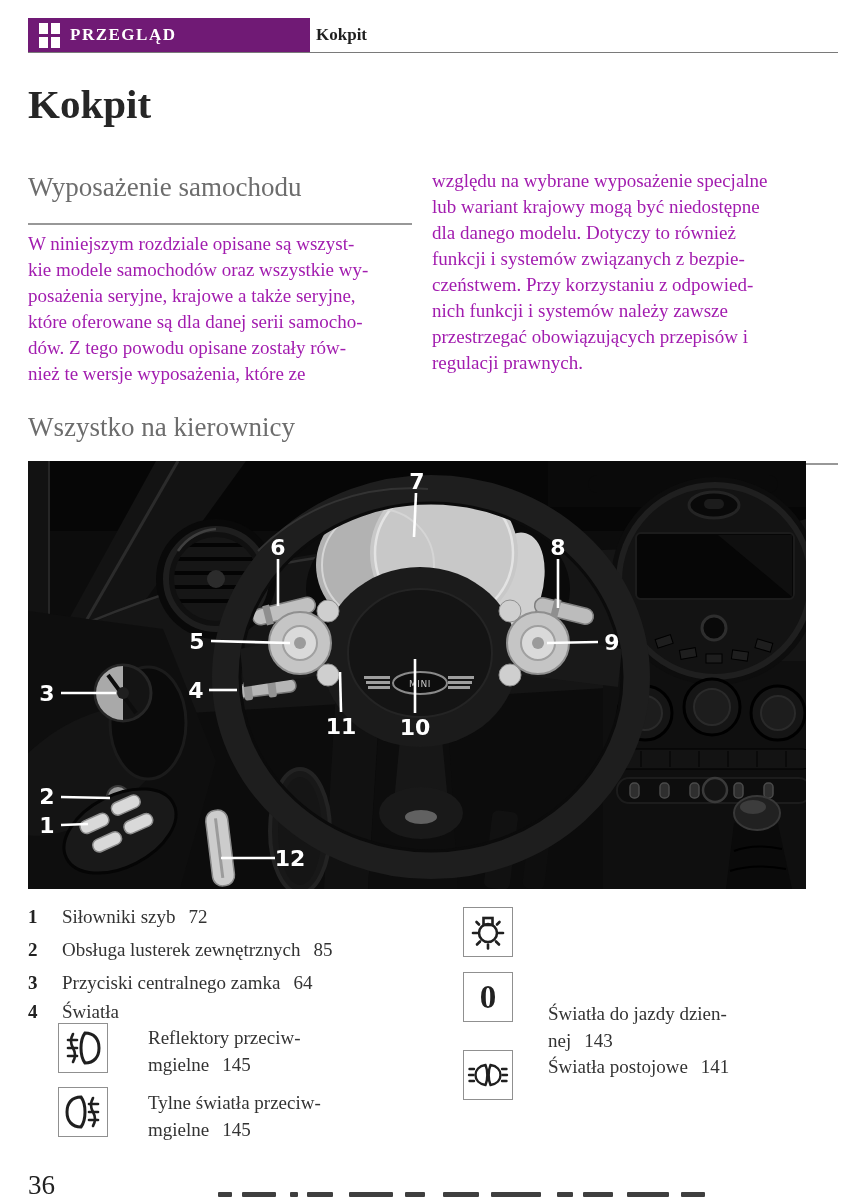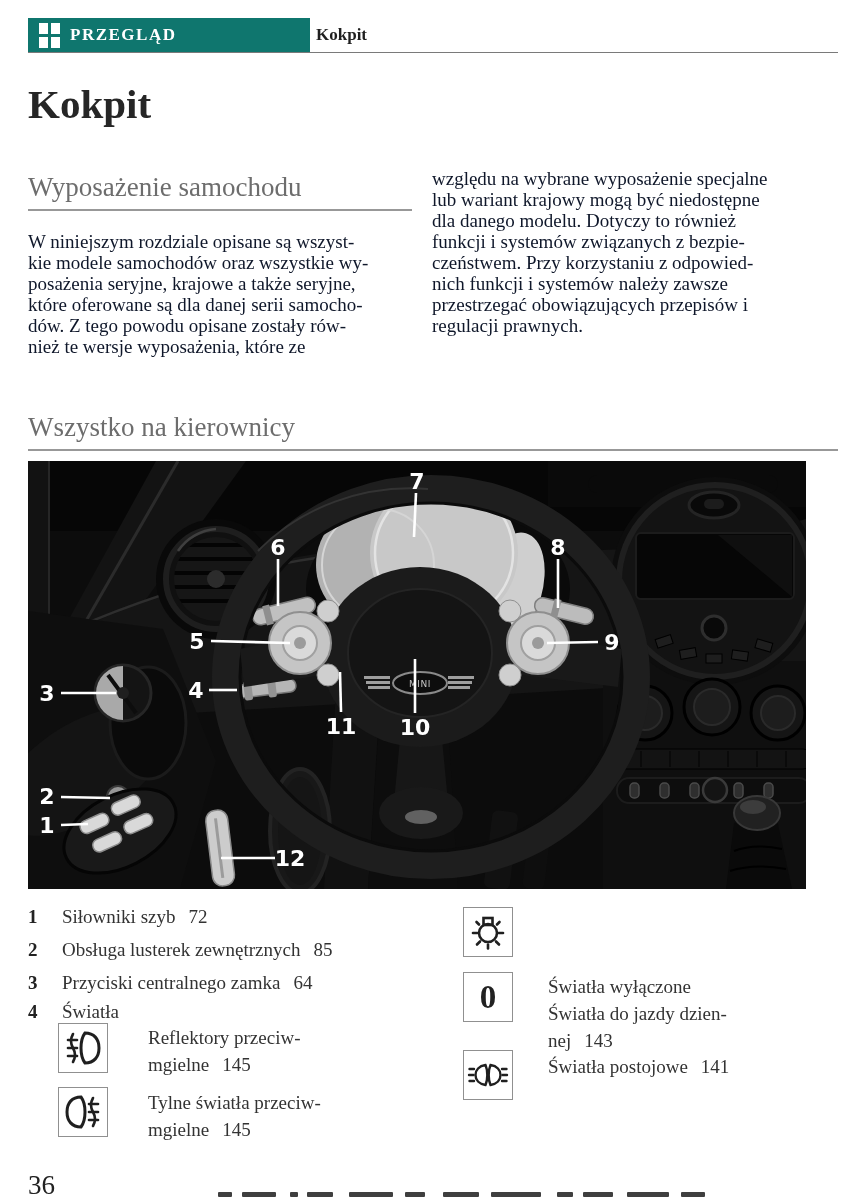--- a/index.html
+++ b/index.html
@@ -1,33 +1,33 @@
 <!DOCTYPE html>
 <html><head>
 <meta charset="utf-8">
 <style>
   html,body{margin:0;padding:0;background:#ffffff;}
   .page{position:relative;width:866px;height:1200px;background:#fff;overflow:hidden;
         font-family:"Liberation Serif", serif;color:#333;}
   
-  .tab{position:absolute;left:28px;top:18px;width:282px;height:34px;background:#0f766e;
+  .tab{position:absolute;left:28px;top:18px;width:282px;height:34px;background:#701a75;
        display:flex;align-items:center;}
   .tab-icon{display:grid;grid-template-columns:9px 9px;grid-auto-rows:11px;gap:3px;margin:0 10px 0 11px;}
   .tab-icon i{background:#fff;display:block;}
   .tab-label{color:#fff;font-weight:bold;font-size:17px;letter-spacing:1.5px;}
   .tab-right-label{position:absolute;left:316px;top:18px;height:34px;line-height:34px;
        font-weight:bold;font-size:17px;color:#1f1f1f;}
   .top-rule{position:absolute;left:28px;top:52px;width:810px;height:1px;background:#7a7a7a;}
   
   .h1{position:absolute;left:28px;top:82px;font-size:41px;line-height:44px;font-weight:bold;color:#262626;}
   .sec-head{position:absolute;font-size:27px;line-height:31px;color:#6d6d6d;
-       padding-bottom:6px;border-bottom:2px solid #989898;}
+       padding-bottom:20px;border-bottom:2px solid #989898;}
   .eq-head{left:28px;top:172px;width:384px;}
   .steer-head{left:28px;top:412px;width:810px;}
-  .para{position:absolute;white-space:pre;font-size:19px;line-height:21px;color:#0f172a;}
+  .para{position:absolute;white-space:pre;font-size:19px;line-height:26px;color:#a21caf;}
   .eq-left{left:28px;top:231px;width:400px;}
   .eq-right{left:432px;top:168px;width:410px;}
   
   .figure{position:absolute;left:28px;top:461px;width:778px;height:428px;}
   .co-line{stroke:#ffffff;stroke-width:2.6px;}
   .co-num{font-family:"DejaVu Sans", sans-serif;font-weight:bold;font-size:22px;fill:#ffffff;text-anchor:middle;}
   .mini-badge-text{font-family:"DejaVu Sans", sans-serif;font-size:9px;fill:#c4c4c4;
        text-anchor:middle;letter-spacing:.5px;}
   
   .legend{position:absolute;left:28px;top:903px;width:810px;height:260px;font-size:19px;line-height:27px;color:#333;}
@@ -345,23 +345,20 @@
           <line x1="22" y1="34.5" x2="22" y2="38.5"></line>
           <line x1="13" y1="14.5" x2="10.5" y2="12"></line>
             <line x1="31" y1="14.5" x2="33.5" y2="12"></line>
         </g>
       </svg>
     </div>
 
     <div class="icon-box" style="left:435px;top:69px">
       <span class="zero-glyph">0</span>
     </div>
-    <div class="ltext" style="left:520px;top:70px;width:260px">
-      <span>Światła wyłączone</span>
-    </div>
     <div class="ltext" style="left:520px;top:97px;width:205px">
       <span>Światła do jazdy dzien-nej</span><span class="lpage">143</span>
     </div>
 
     <div class="icon-box" style="left:435px;top:147px">
       <svg width="44" height="44" viewBox="0 0 44 44">
         <g stroke="#1f1f1f" stroke-width="2.4" fill="none" stroke-linecap="round">
           <path d="M19.5 12 C13 13 9.5 17 9.5 22 C9.5 27 13 31 19.5 32 C20.8 29 21.3 26 21.3 22 C21.3 18 20.8 15 19.5 12 Z"></path>
           <path d="M24.5 12 C31 13 34.5 17 34.5 22 C34.5 27 31 31 24.5 32 C23.2 29 22.7 26 22.7 22 C22.7 18 23.2 15 24.5 12 Z"></path>
           <line x1="3.5" y1="16" x2="8" y2="16"></line>

